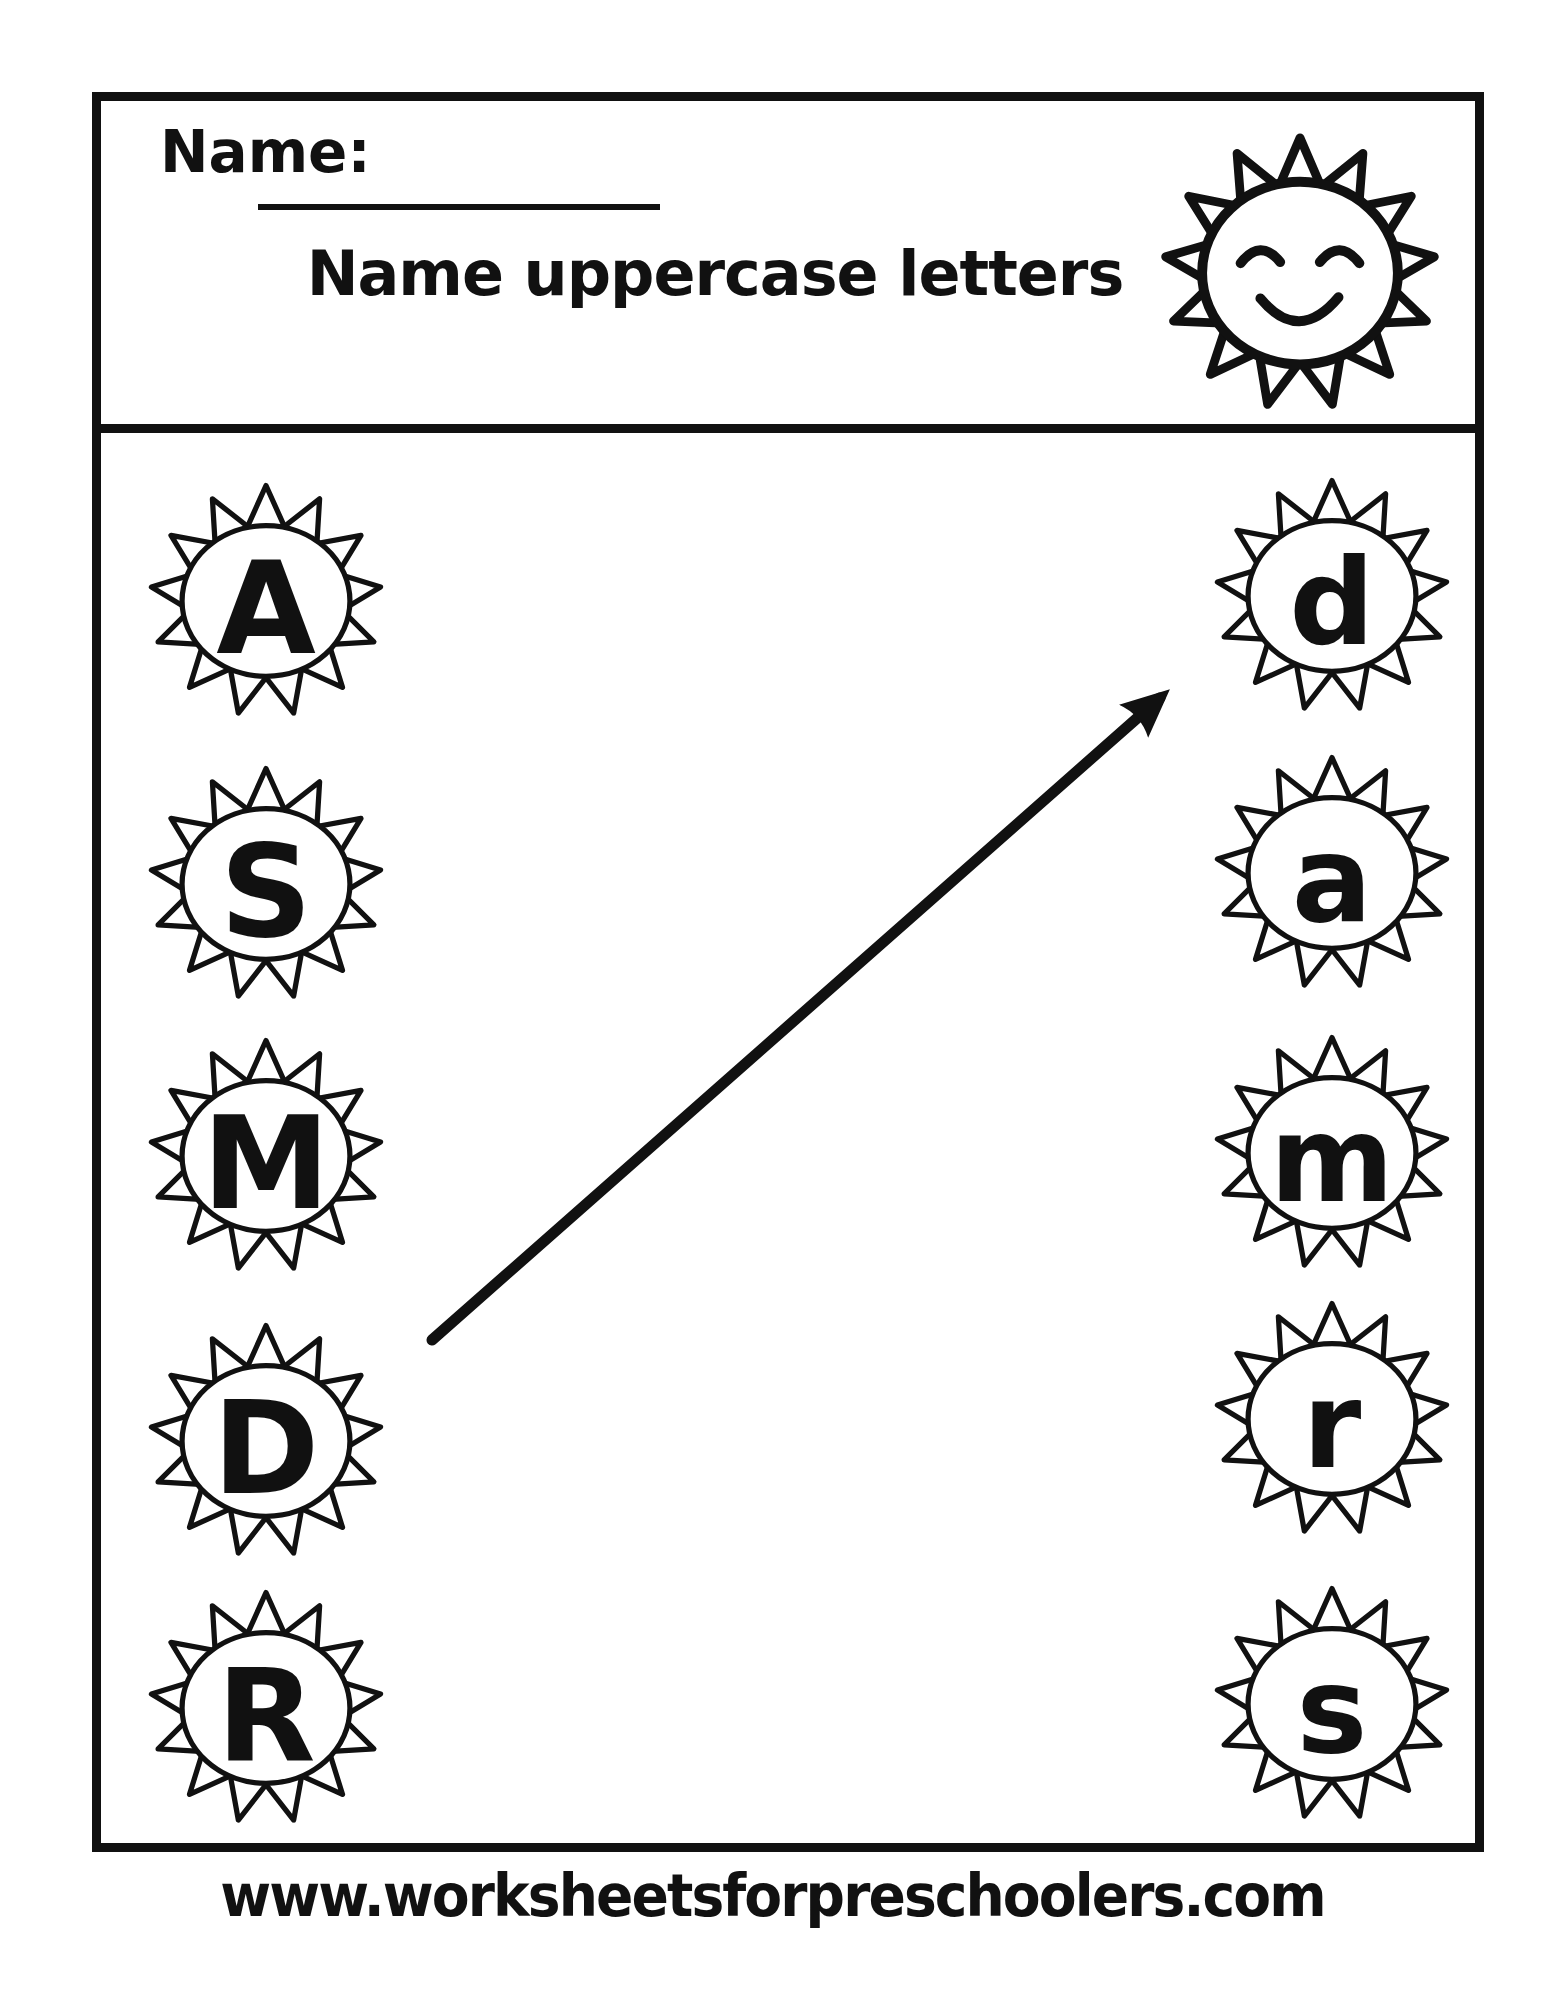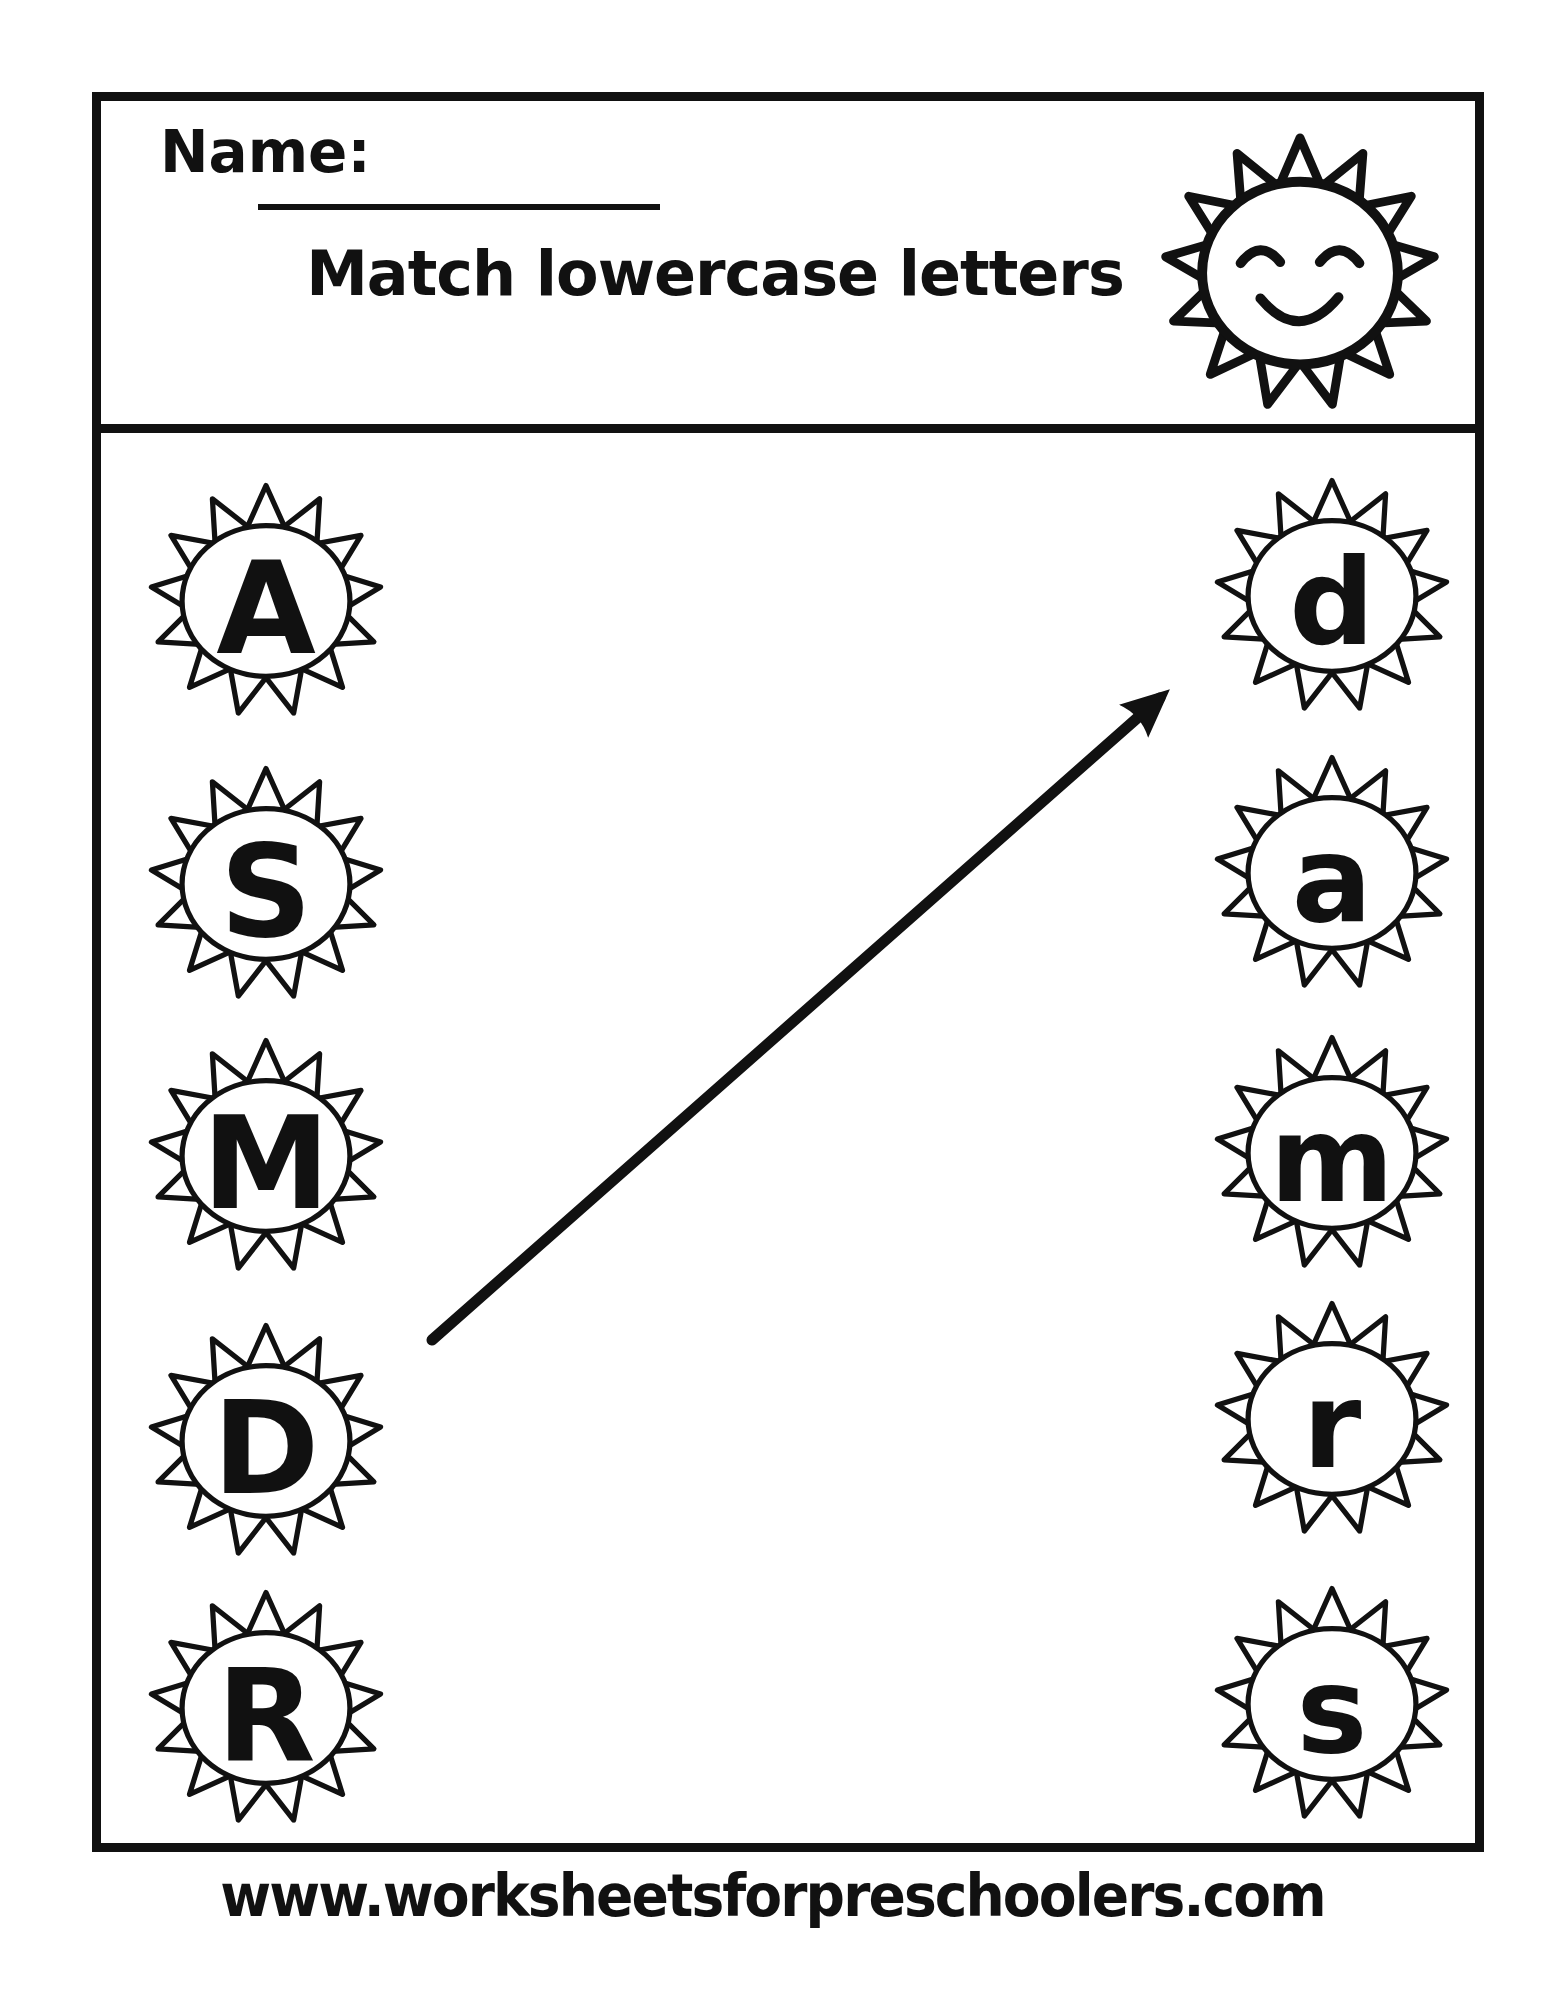--- a/index.html
+++ b/index.html
@@ -54,21 +54,21 @@
 
 <div class="page">
 
   <div class="worksheet-border"></div>
   <div class="header-divider"></div>
 
   <div class="name-label">Name:</div>
   <div class="name-line"></div>
 
   <div class="title-block">
-    <div>Match lowercase letters</div>
+    <div>Name uppercase letters</div>
   </div>
 
   <div class="sun" id="header-sun" style="left:1157px;top:129px;width:286px;height:286px;">
       <svg viewBox="0 0 260 260" width="100%" height="100%">
     <path d="M108.4,58.1 L130.0,8.0 L151.6,58.1" fill="none" stroke="#111111" stroke-width="8" stroke-linejoin="round" stroke-linecap="round"></path>
         <path d="M144.8,56.4 L187.2,22.1 L183.0,76.5" fill="none" stroke="#111111" stroke-width="8" stroke-linejoin="round" stroke-linecap="round"></path>
         <path d="M177.7,71.8 L231.2,61.1 L202.2,107.4" fill="none" stroke="#111111" stroke-width="8" stroke-linejoin="round" stroke-linecap="round"></path>
         <path d="M199.7,100.8 L252.1,116.2 L204.9,143.6" fill="none" stroke="#111111" stroke-width="8" stroke-linejoin="round" stroke-linecap="round"></path>
         <path d="M205.8,136.7 L245.0,174.6 L190.5,177.0" fill="none" stroke="#111111" stroke-width="8" stroke-linejoin="round" stroke-linecap="round"></path>
         <path d="M194.5,171.2 L211.6,223.1 L162.2,199.9" fill="none" stroke="#111111" stroke-width="8" stroke-linejoin="round" stroke-linecap="round"></path>

